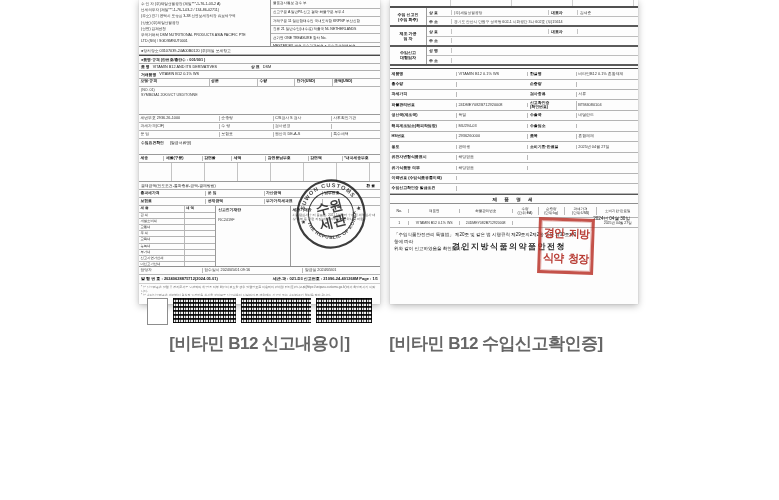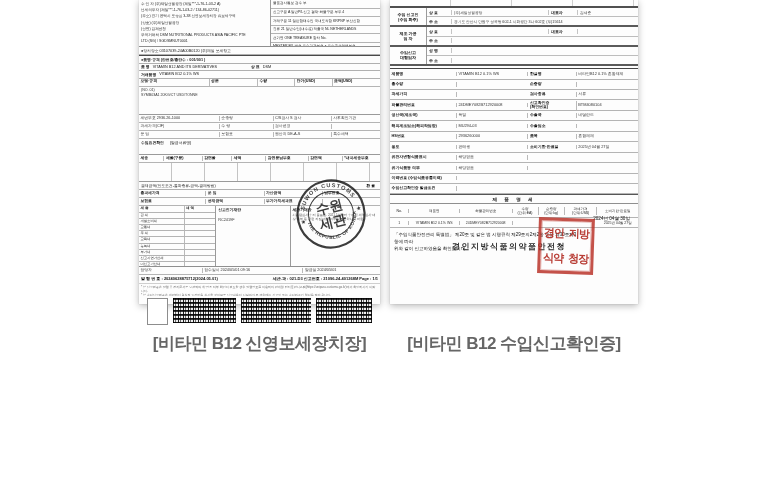--- a/index.html
+++ b/index.html
@@ -133,21 +133,21 @@
   .redstamp{position:absolute;left:148px;top:218px;width:50px;height:50px;z-index:3;
      border:3px solid rgba(186,52,42,.85);box-shadow:inset 0 0 0 1px rgba(186,52,42,.35);
      transform:rotate(2deg);display:grid;grid-template-columns:1fr 1fr;place-items:center;}
   .redstamp span{font-size:11px;font-weight:bold;color:rgba(178,45,36,.92);
      font-family:"Liberation Serif", serif;letter-spacing:-1px;}
 
   
   .caption{position:absolute;top:332px;font-size:17px;font-weight:600;color:#666;
            text-align:center;letter-spacing:-0.5px;}
   #cap-left{left:139px;width:241px;}
-  #cap-right{left:390px;width:248px;}
+  #cap-right{left:372px;width:248px;}
 </style>
 </head>
 <body>
 
 <div id="doc-left" class="doc">
   <div class="ld-top sec">
     <div id="ld-importer" class="plain">
         <div class="trow">
           <div class="tcell">수 입 자  (주)제일성필공장 (제일***-1-76-1-03-2 A)</div>
         </div>
@@ -535,14 +535,14 @@
   <div class="rd-date">2024년 04월 30일</div>
   <div class="rd-agency">경인지방식품의약품안전청</div>
   <div class="redstamp">
     <span>경인</span>
     <span>지방</span>
     <span>식약</span>
     <span>청장</span>
   </div>
 </div>
 
-<div id="cap-left" class="caption">[비타민 B12 신영보세장치장]</div>
+<div id="cap-left" class="caption">[비타민 B12 신고내용이]</div>
 <div id="cap-right" class="caption">[비타민 B12 수입신고확인증]</div>
 
 </body></html>

